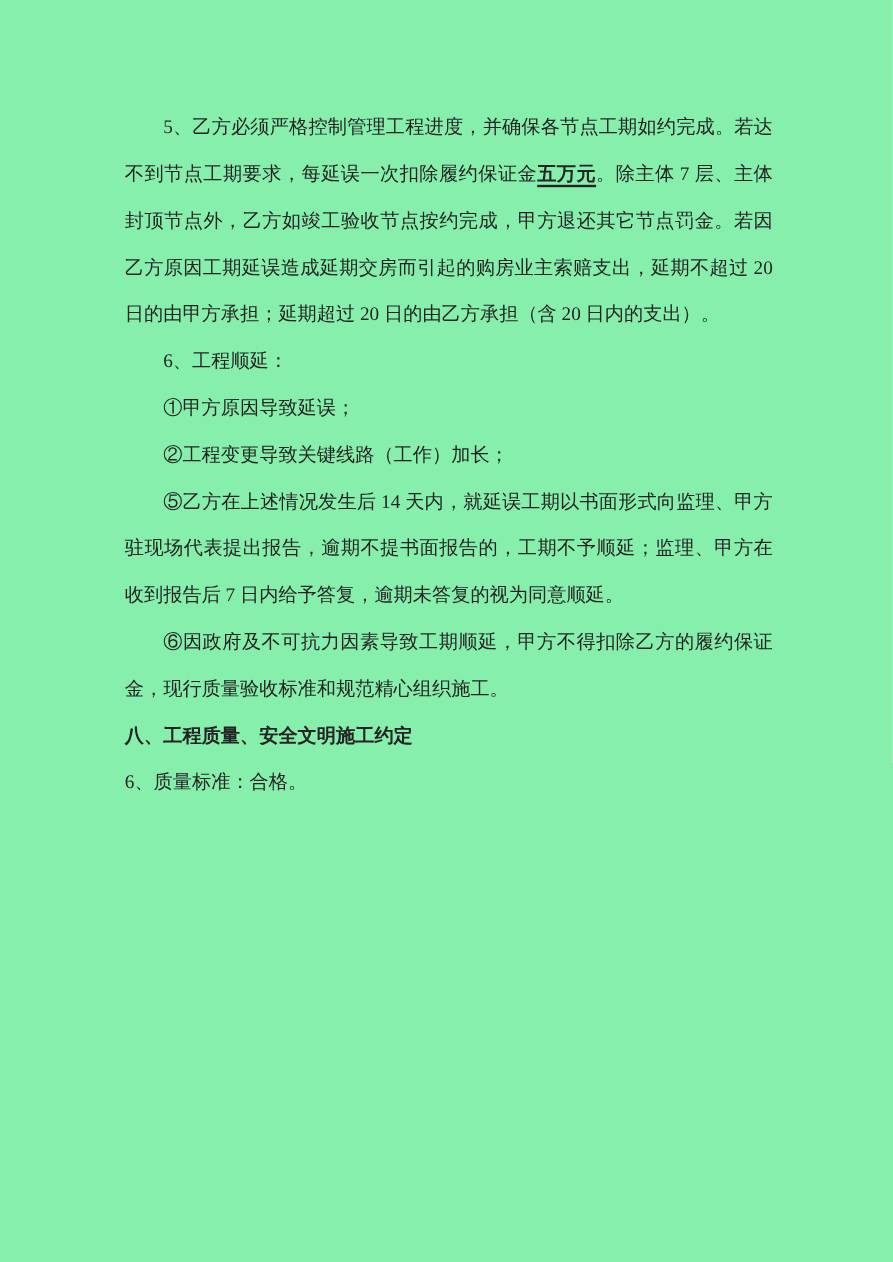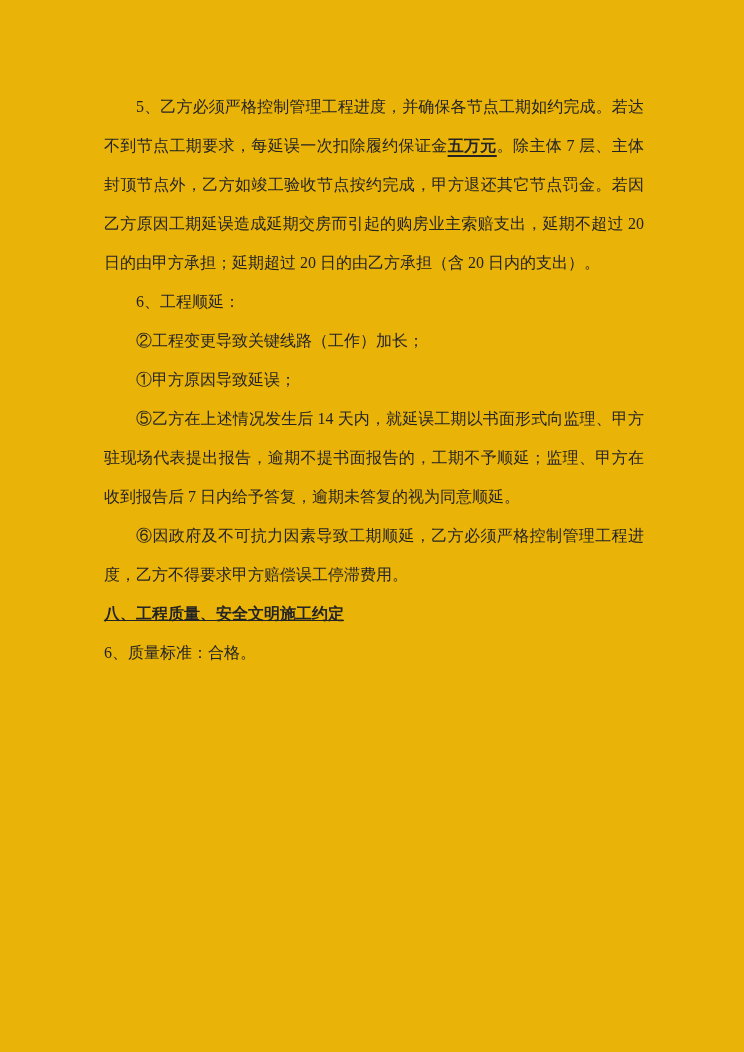--- a/index.html
+++ b/index.html
@@ -5,21 +5,21 @@
   html, body {
     margin: 0;
     padding: 0;
     background: #e9e9e9;
   }
   .page {
     position: relative;
     width: 744px;
     height: 1052px;
     margin: 0 auto;
-    background: #eab308;
+    background: #86efac;
     box-sizing: border-box;
     padding: 87px 100px 0 104px;
     font-family: "Liberation Serif", "DejaVu Serif", serif;
     font-size: 16px;
     line-height: 39px;
     color: #242424;
     overflow: hidden;
   }
   .doc-body p.para {
     margin: 0;
@@ -30,35 +30,34 @@
   }
   .doc-body p.indent {
     text-indent: 2em;
   }
   .doc-body p.heading {
     font-weight: bold;
     text-align: left;
   }
   .seg.bold {
     font-weight: bold;
-    text-decoration: underline;
   }
   .seg.underline {
     text-decoration: underline;
     text-decoration-thickness: 1.5px;
     text-underline-offset: 4px;
   }
 </style>
 </head>
 <body>
 
 <div class="page">
   <div class="doc-body">
       <p class="para indent"><span class="seg">5、乙方必须严格控制管理工程进度，并确保各节点工期如约完成。若达不到节点工期要求，每延误一次扣除履约保证金</span><span class="seg bold underline">五万元</span><span class="seg">。除主体 7 层、主体封顶节点外，乙方如竣工验收节点按约完成，甲方退还其它节点罚金。若因乙方原因工期延误造成延期交房而引起的购房业主索赔支出，延期不超过 20 日的由甲方承担；延期超过 20 日的由乙方承担（含 20 日内的支出）。</span></p>
       <p class="para indent"><span class="seg">6、工程顺延：</span></p>
+      <p class="para indent"><span class="seg">①甲方原因导致延误；</span></p>
       <p class="para indent"><span class="seg">②工程变更导致关键线路（工作）加长；</span></p>
-      <p class="para indent"><span class="seg">①甲方原因导致延误；</span></p>
       <p class="para indent"><span class="seg">⑤乙方在上述情况发生后 14 天内，就延误工期以书面形式向监理、甲方驻现场代表提出报告，逾期不提书面报告的，工期不予顺延；监理、甲方在收到报告后 7 日内给予答复，逾期未答复的视为同意顺延。</span></p>
-      <p class="para indent"><span class="seg">⑥因政府及不可抗力因素导致工期顺延，乙方必须严格控制管理工程进度，乙方不得要求甲方赔偿误工停滞费用。</span></p>
+      <p class="para indent"><span class="seg">⑥因政府及不可抗力因素导致工期顺延，甲方不得扣除乙方的履约保证金，现行质量验收标准和规范精心组织施工。</span></p>
       <p class="para heading"><span class="seg bold">八、工程质量、安全文明施工约定</span></p>
       <p class="para"><span class="seg">6、质量标准：合格。</span></p>
     </div>
 </div>
 
 </body></html>

